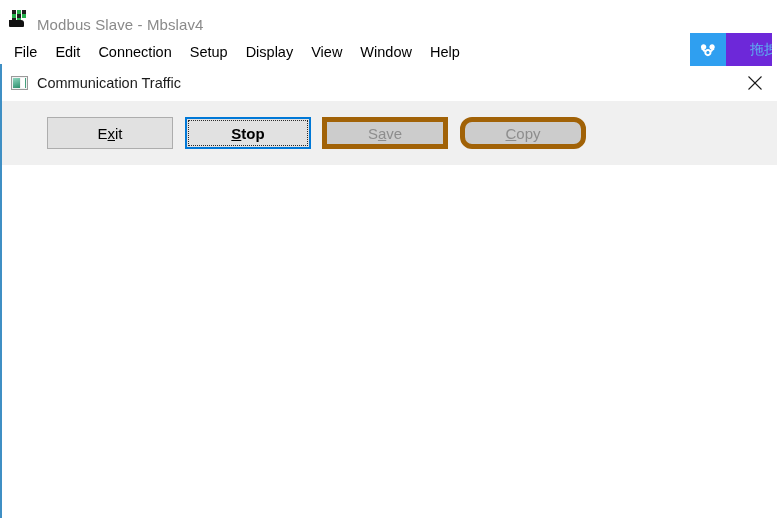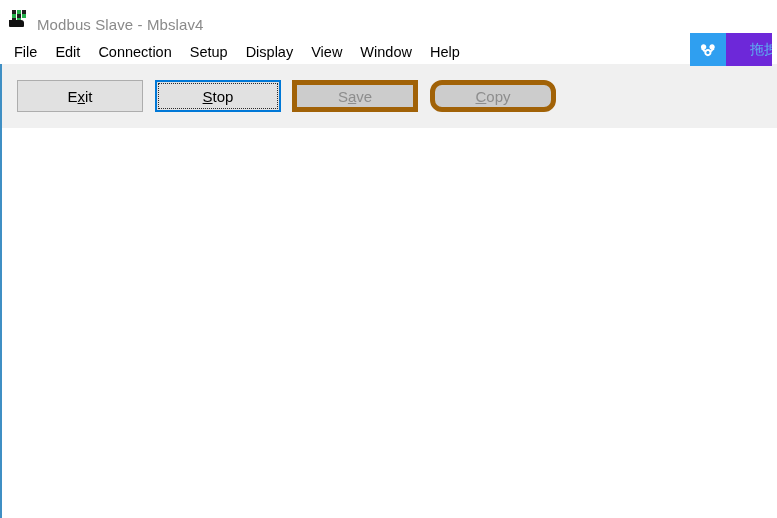--- a/index.html
+++ b/index.html
@@ -207,20 +207,21 @@
     background: #e1e1e1;
     border: 1px solid #adadad;
     box-sizing: border-box;
     display: flex;
     align-items: center;
     justify-content: center;
     font-size: 15px;
     color: #000000;
     cursor: pointer;
     user-select: none;
+    margin-left: 30px;
   }
 
   .btn.disabled {
     background: #cccccc;
     border: 5px solid #a16207;
     color: #8d8d8d;
     cursor: default;
   }
 
   .btn.focused {
@@ -234,21 +235,21 @@
     right: 1px;
     bottom: 1px;
     border: 1px dotted #2b2b2b;
     pointer-events: none;
   }
 
   .btn-label { position: relative; z-index: 2; }
   .btn-label u { text-decoration: underline; text-underline-offset: 1px; }
 
   #btn-exit { left: 15px; width: 126px; }
-  #btn-stop { left: 153px; width: 126px; }
+  #btn-stop { left: 153px; width: 126px; font-weight: bold; }
   #btn-save { left: 290px; width: 126px; }
   #btn-copy { left: 428px; width: 126px; border-radius: 12px; }
 
   
   .traffic-log {
     position: relative;
     height: 353px;
     background: #ffffff;
     overflow: hidden;
     font-family: "Liberation Mono", monospace;
@@ -301,20 +302,34 @@
         <path d="M16.7 6.8l0.7 1.7c-1.1 0.4-2.0 1.3-2.5 2.5l-1.8-0.8c0.7-1.6 2.0-2.8 3.6-3.4z" fill="#ffffff"></path>
       </svg>
     </div>
     <div class="netdisk-panel">
       <span class="netdisk-text">拖拽…</span>
     </div>
   </div>
 
   <div class="child-window">
 
+    <div class="child-titlebar">
+      <div class="child-icon">
+        <div class="pane-a"></div>
+        <div class="pane-b"></div>
+      </div>
+      <div class="child-title">Communication Traffic</div>
+
+      <div class="child-close">
+        <svg width="14" height="14" viewBox="0 0 14 14">
+          <line x1="0.5" y1="0.5" x2="13.5" y2="13.5" stroke="#1b1b1b" stroke-width="1.1"></line>
+          <line x1="13.5" y1="0.5" x2="0.5" y2="13.5" stroke="#1b1b1b" stroke-width="1.1"></line>
+        </svg>
+      </div>
+    </div>
 
     <div class="toolbar">
 
       <div class="btn enabled" id="btn-exit">
         <span class="btn-label"><span>E</span><u>x</u><span>it</span></span>
       </div>
 
       <div class="btn focused" id="btn-stop">
         <span class="focus-ring"></span>
         <span class="btn-label"><span></span><u>S</u><span>top</span></span>

